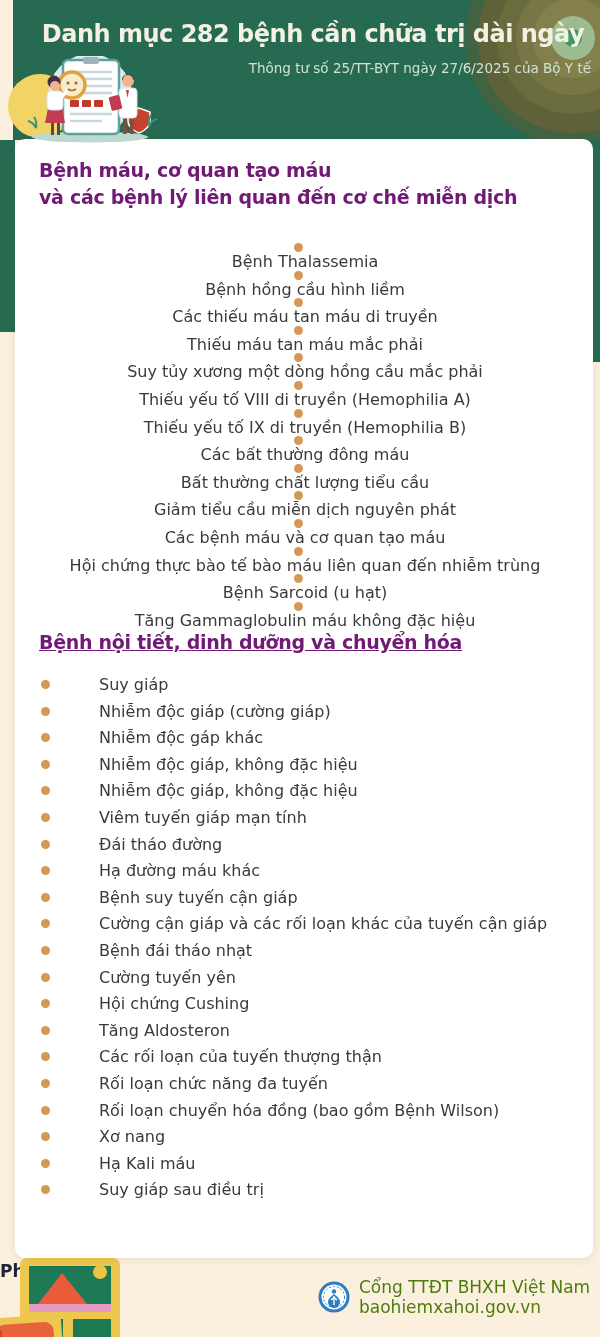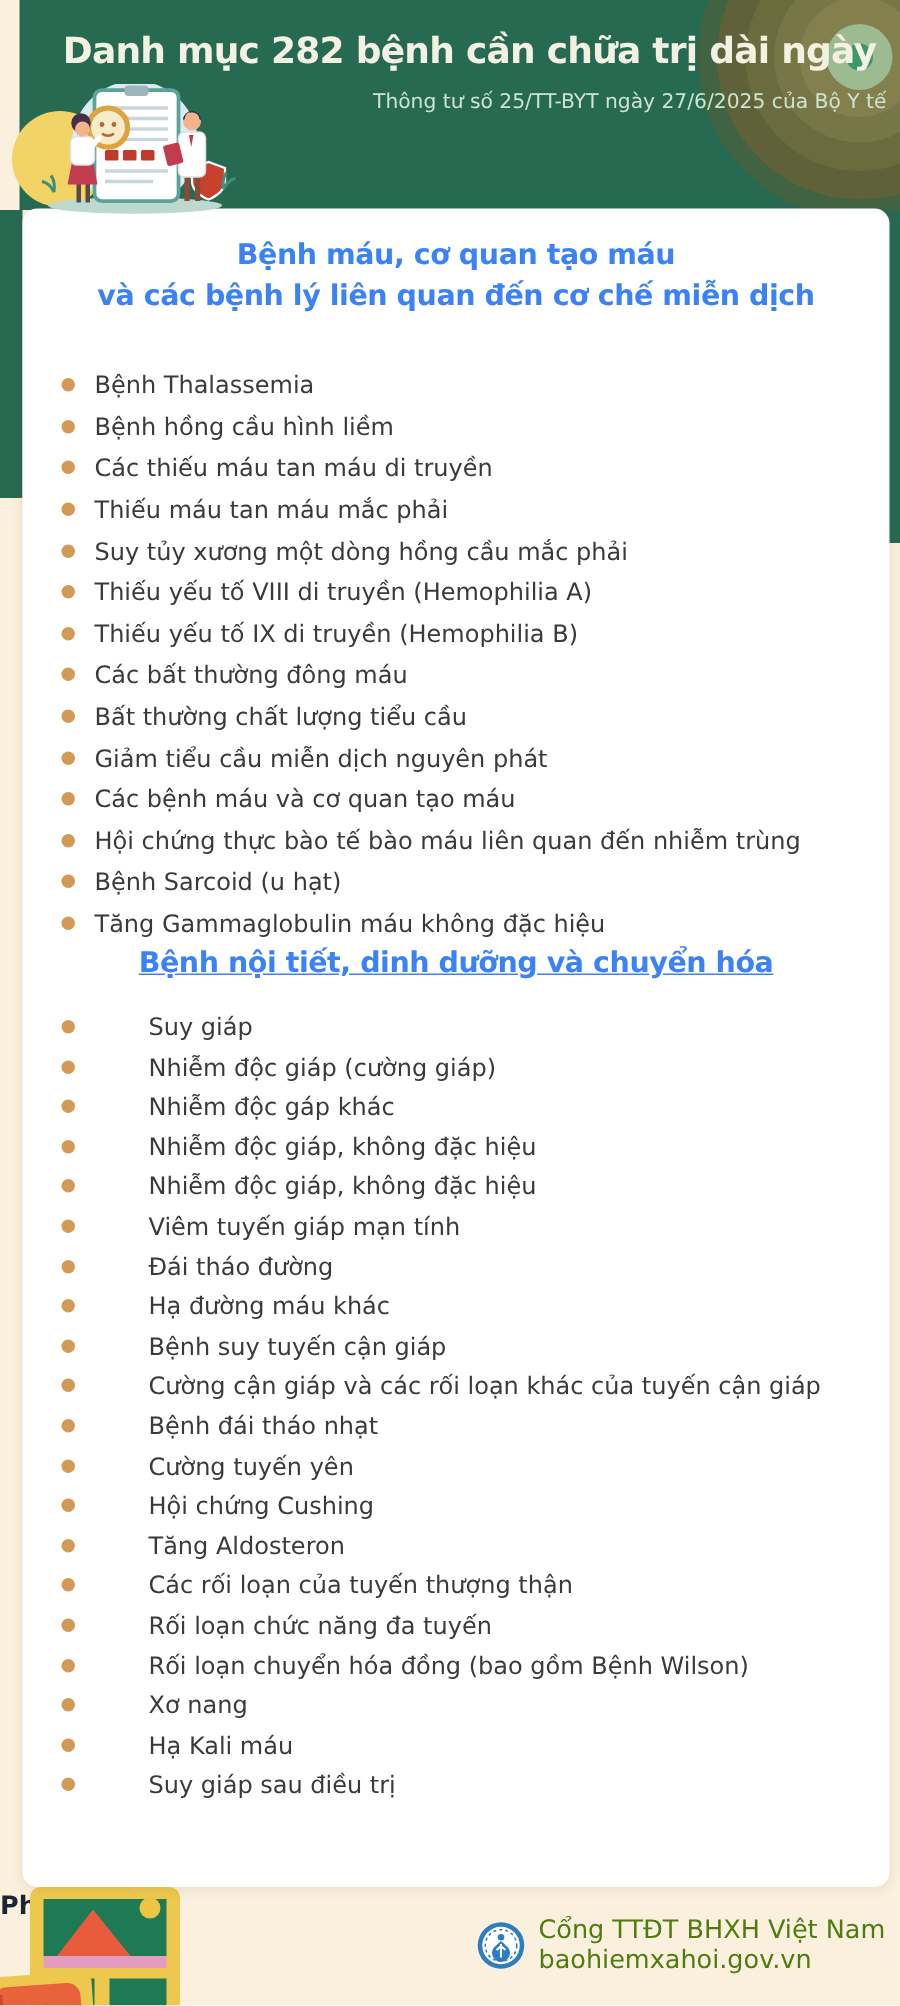--- a/index.html
+++ b/index.html
@@ -16,29 +16,29 @@
   .side-strip{position:absolute;width:15px;background:#266a52;}
   .side-strip.left{left:0;top:140px;height:192px;}
   .side-strip.right{right:0;top:140px;height:222px;width:14px;}
 
   .illustration{position:absolute;left:6px;top:56px;z-index:3;}
 
   
   .card{position:absolute;left:15px;top:139px;width:578px;height:1119px;background:#ffffff;
     border-radius:10px;box-sizing:border-box;padding:12px 24px 0 24px;z-index:2;
     box-shadow:0 2px 8px rgba(90,70,40,.10);}
-  .section-heading{font-size:19px;line-height:27px;font-weight:bold;color:#3b82f6;
-    text-align:center;margin:0;white-space:pre-line;letter-spacing:-0.3px;}
+  .section-heading{font-size:19px;line-height:27px;font-weight:bold;color:#701a75;
+    text-align:left;margin:0;white-space:pre-line;letter-spacing:-0.3px;}
   .section-heading.first{margin-top:6px;}
   .section-heading.second{text-decoration:underline;}
   ul.disease-list{list-style:none;margin:0;padding:0 0 0 2px;}
   ul.disease-list.one{margin-top:32px;}
   ul.disease-list.two{margin-top:15px;}
   ul.disease-list li{display:flex;align-items:center;font-size:16px;color:#3a3a3a;white-space:nowrap;}
-  ul.one li{height:27.6px;}
+  ul.one li{height:27.6px;flex-direction:column;}
   ul.two li{height:26.6px;gap:36px;}
   .bullet{width:9px;height:9px;border-radius:50%;background:#d49a55;margin:0 13px 0 0;flex:0 0 auto;}
 
   
   .part-label{position:absolute;left:0;right:0;top:1261px;text-align:left;
     font-size:17px;font-weight:bold;color:#1d2433;}
   .source{position:absolute;left:318px;top:1277px;display:flex;align-items:center;}
   .source-text{margin-left:9px;font-size:17px;color:#4d7c0f;line-height:20px;}
   .abstract-art{position:absolute;left:0;top:1256px;}
 </style>

